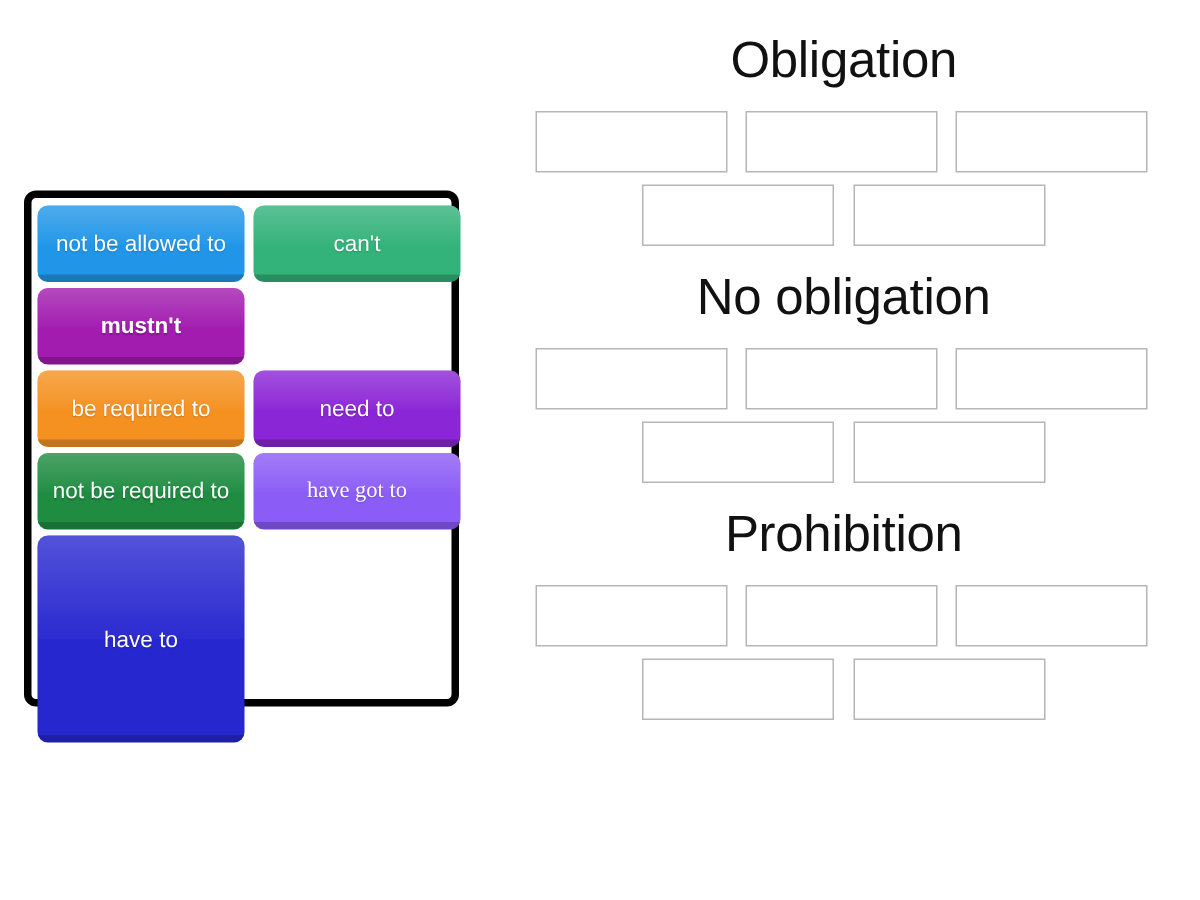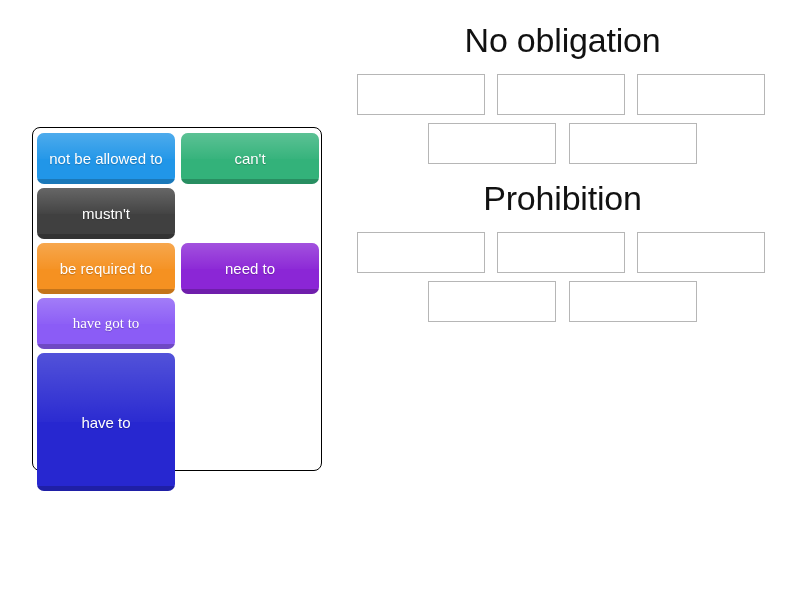--- a/index.html
+++ b/index.html
@@ -13,26 +13,26 @@
     height: 600px;
     position: relative;
     overflow: hidden;
     font-family: "Liberation Sans", sans-serif;
     -webkit-font-smoothing: antialiased;
   }
 
   
   #tile-tray {
     position: absolute;
-    left: 32px;
+    left: 16px;
     top: 127px;
     width: 290px;
     height: 344px;
     background: #ffffff;
-    border: 1px solid #000000;
+    border: 5px solid #000000;
     border-radius: 8px;
     box-sizing: border-box;
     padding: 5px 4px 4px 4px;
   }
   .tile-row {
     display: flex;
     gap: 6px;
     margin-bottom: 4px;
     height: 51px;
   }
@@ -126,52 +126,67 @@
   <div class="tile-row">
     <div class="tile" style="background-color: rgb(33, 150, 232);">
       <span class="tile-label">not be allowed to</span>
     </div>
     <div class="tile" style="background-color: rgb(51, 178, 122);">
       <span class="tile-label">can't</span>
     </div>
   </div>
 
   <div class="tile-row">
-    <div class="tile" style="background-color: #404040;">
+    <div class="tile" style="background-color: #a21caf; font-weight: bold;">
       <span class="tile-label">mustn't</span>
     </div>
   </div>
 
   <div class="tile-row">
     <div class="tile" style="background-color: rgb(245, 145, 33);">
       <span class="tile-label">be required to</span>
     </div>
     <div class="tile" style="background-color: rgb(139, 38, 214);">
       <span class="tile-label">need to</span>
     </div>
   </div>
 
   <div class="tile-row">
+    <div class="tile" style="background-color: rgb(31, 140, 65);">
+      <span class="tile-label">not be required to</span>
+    </div>
     <div class="tile" style="background-color: #8b5cf6; font-family: Liberation Serif, serif;">
       <span class="tile-label">have got to</span>
     </div>
   </div>
 
 
   <div class="tile-row">
     <div class="tile" style="background-color: rgb(39, 39, 208);">
       <span class="tile-label">have to</span>
     </div>
     <div class="tile-empty"></div>
   </div>
 
 </div>
 
 <div id="categories">
 
+  <div class="category">
+    <h2 class="category-title">Obligation</h2>
+    <div class="slot-row row-1">
+      <div class="slot"></div>
+      <div class="slot"></div>
+      <div class="slot"></div>
+    </div>
+    <div class="slot-row row-2">
+      <div class="slot"></div>
+      <div class="slot"></div>
+    </div>
+  </div>
 
   <div class="category">
     <h2 class="category-title">No obligation</h2>
     <div class="slot-row row-1">
       <div class="slot"></div>
       <div class="slot"></div>
       <div class="slot"></div>
     </div>
     <div class="slot-row row-2">
       <div class="slot"></div>

